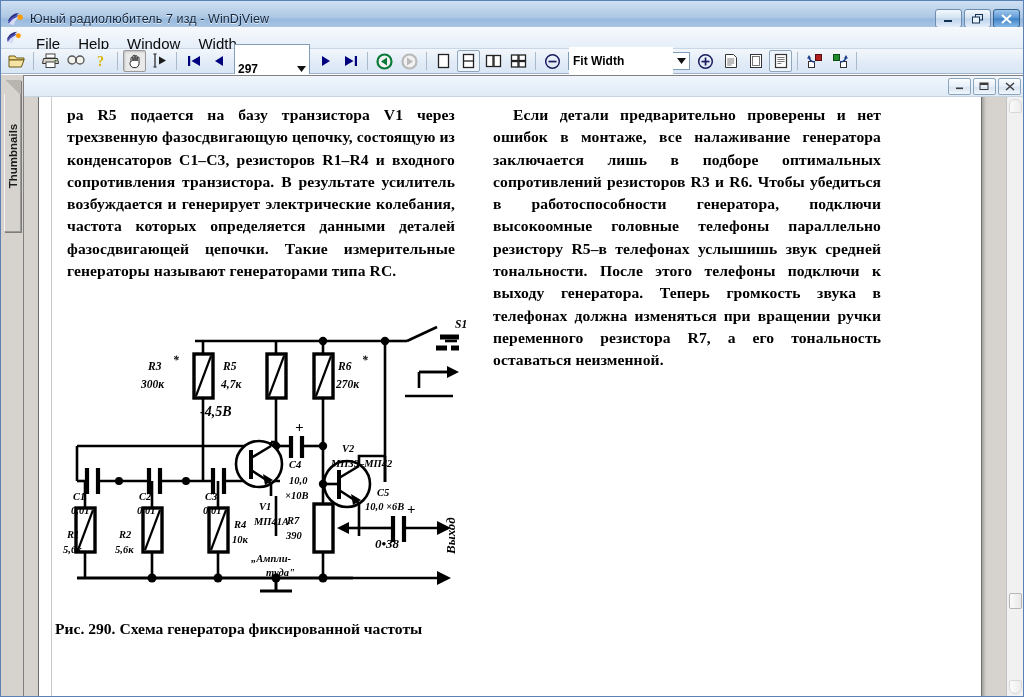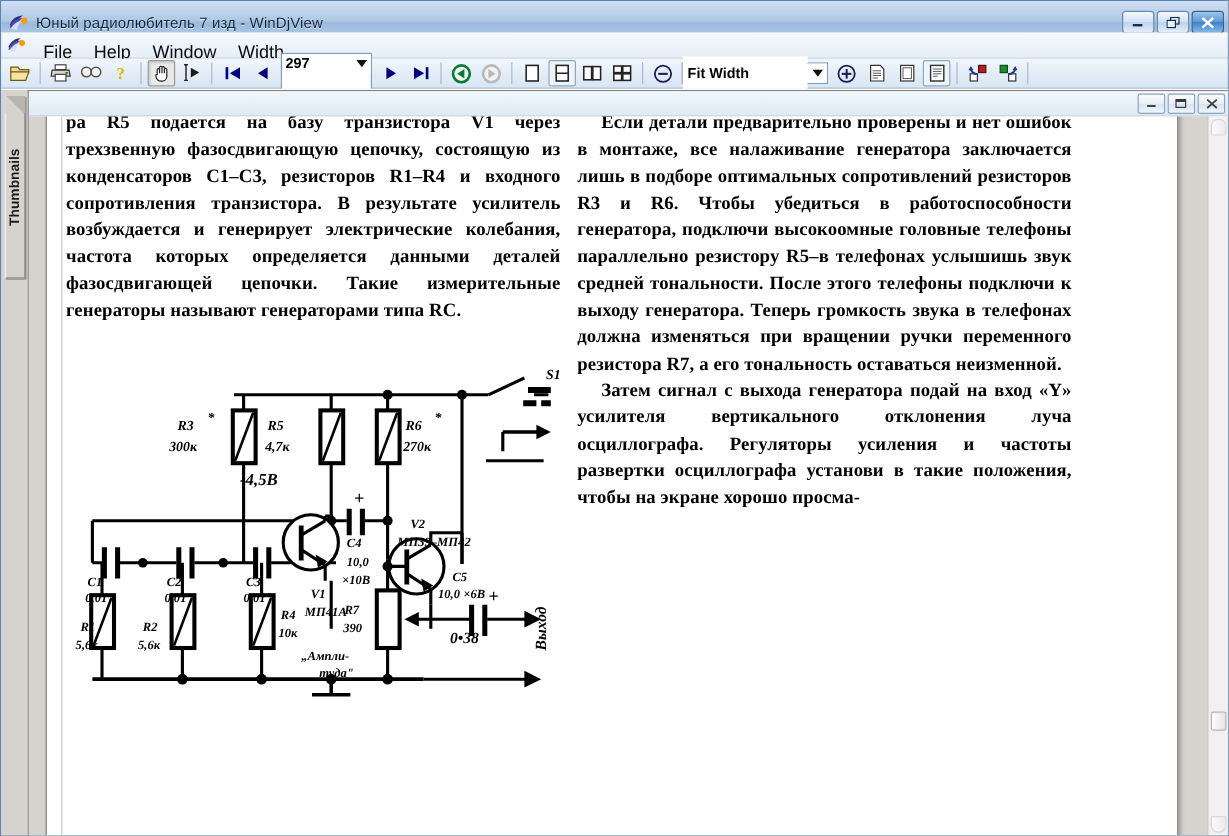--- a/index.html
+++ b/index.html
@@ -41,21 +41,21 @@
   
   .toolbar{position:absolute;left:0;top:48px;width:100%;height:25px;
     background:linear-gradient(180deg,#f3f7fc 0%,#e2ecf7 55%,#d9e6f4 100%);
     border-bottom:1px solid #9fb4cc;display:flex;align-items:center;box-sizing:border-box;}
   .tbtn{width:23px;height:22px;display:flex;align-items:center;justify-content:center;
     margin:0 1px;border:1px solid transparent;border-radius:2px;box-sizing:border-box;}
   .tbtn.pressed{border:1px solid #9a9a9a;background:#e9e9e9;
      box-shadow:inset 1px 1px 2px rgba(0,0,0,.18);}
   .tbtn.active-outline{border:1px solid #8fa6bd;background:#eef4fb;}
   .tsep{width:1px;height:18px;background:#a9bacd;margin:0 4px;}
-  .pagebox{display:flex;align-items:flex-start;height:34px;border:1px solid #7f9db9;
+  .pagebox{display:flex;align-items:flex-end;height:34px;border:1px solid #7f9db9;
     background:#fff;margin:0 3px;box-sizing:border-box;}
   .pagebox input{border:0;outline:0;width:52px;height:16px;font-size:12px;
     font-family:"Liberation Sans",sans-serif;padding:0 3px;font-weight:bold;color:#000;}
   .ddarrow{width:16px;height:16px;display:flex;align-items:center;justify-content:center;
     background:#fff;}
   .zoombox{display:flex;align-items:center;height:18px;border:1px solid #7f9db9;
     background:#fff;margin:0 3px;box-sizing:border-box;}
   .zoombox input{border:0;outline:0;width:96px;height:28px;font-size:12px;
     font-family:"Liberation Sans",sans-serif;padding:0 4px;font-weight:bold;color:#000;}
 
@@ -93,21 +93,21 @@
     background:#d6d3ce;overflow:hidden;}
   .page{position:absolute;left:14px;top:-18px;width:944px;height:700px;
     background:#fff;border:1px solid #6e6e6e;box-shadow:2px 2px 3px rgba(0,0,0,.25);
     box-sizing:border-box;overflow:hidden;}
   .pagegutter{position:absolute;left:0;top:0;width:12px;height:100%;
     background:#fff;border-right:1px solid #c9c9c9;}
 
   
   .col{position:absolute;top:0;width:412px;
     font-family:"Liberation Serif",serif;color:#000;}
-  .col p{margin:0;font-size:15.6px;line-height:22.3px;font-weight:bold;
+  .col p{margin:12px;font-size:15.6px;line-height:22.3px;font-weight:bold;
     text-align:justify;text-justify:inter-word;letter-spacing:.1px;}
   .col p.ind{text-indent:20px;}
   .colL{left:16px;}
   .colR{left:442px;}
   .caption{font-size:15.6px;line-height:22.3px;font-weight:bold;
     font-family:"Liberation Serif",serif;text-align:justify;}
 
   
   .vscroll{position:absolute;right:0;top:21px;bottom:0;width:17px;
     background:#f1f1f1;border-left:1px solid #c3c3c3;box-sizing:border-box;}
@@ -621,25 +621,25 @@
                 <text class="lbl2" x="211" y="280">туда"</text>
                 <text class="lbl2" x="320" y="252" style="font-size:13px">0•38</text>
 
                 <text class="lbl2" x="322" y="200">С5</text>
                 <text class="lbl2" x="310" y="214">10,0 ×6В</text>
 
                 <text class="lbl" x="400" y="258" transform="rotate(-90 400 258)" style="font-size:13px">Выход</text>
               </svg>
             </div>
 
+            <div class="caption">Рис. 290. Схема генератора фиксированной частоты</div>
           </div>
 
           <div class="col colR" style="padding-top:12px;">
             <p class="ind">Если детали предварительно проверены и нет ошибок в монтаже, все налаживание генератора заключается лишь в подборе оптимальных сопротивлений резисторов R3 и R6. Чтобы убедиться в работоспособности генератора, подключи высокоомные головные телефоны параллельно резистору R5–в телефонах услышишь звук средней тональности. После этого телефоны подключи к выходу генератора. Теперь громкость звука в телефонах должна изменяться при вращении ручки переменного резистора R7, а его тональность оставаться неизменной.</p>
-            <p class="ind">Затем сигнал с выхода генератора подай на вход «Y» усилителя вертикального отклонения луча осциллографа. Регуляторы усиления и частоты развертки осциллографа установи в такие положения, чтобы на экране хорошо просма-</p>
           </div>
 
         </div>
       </div>
 
       <div class="vscroll">
         <div class="vtrack-top"></div>
         <div class="vthumb"></div>
         <div class="vtrack-bot"></div>
       </div>

